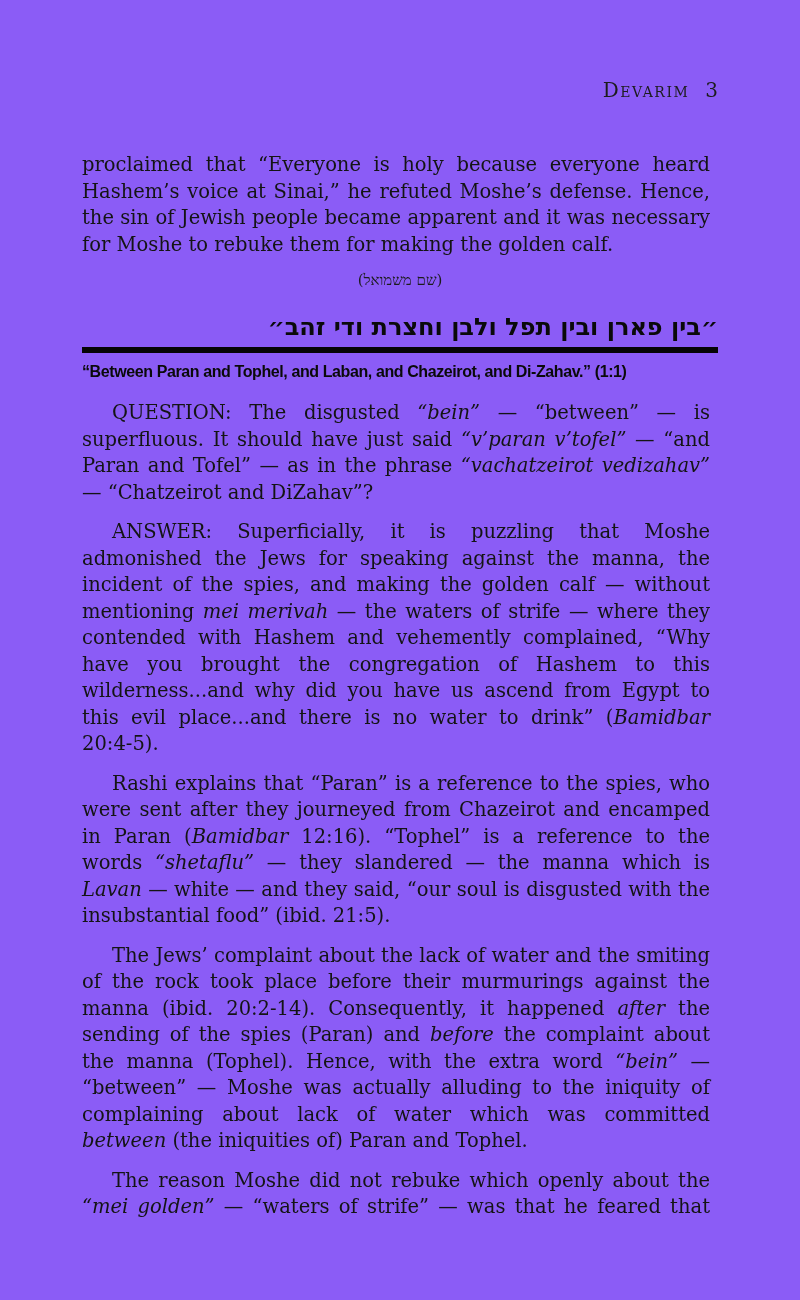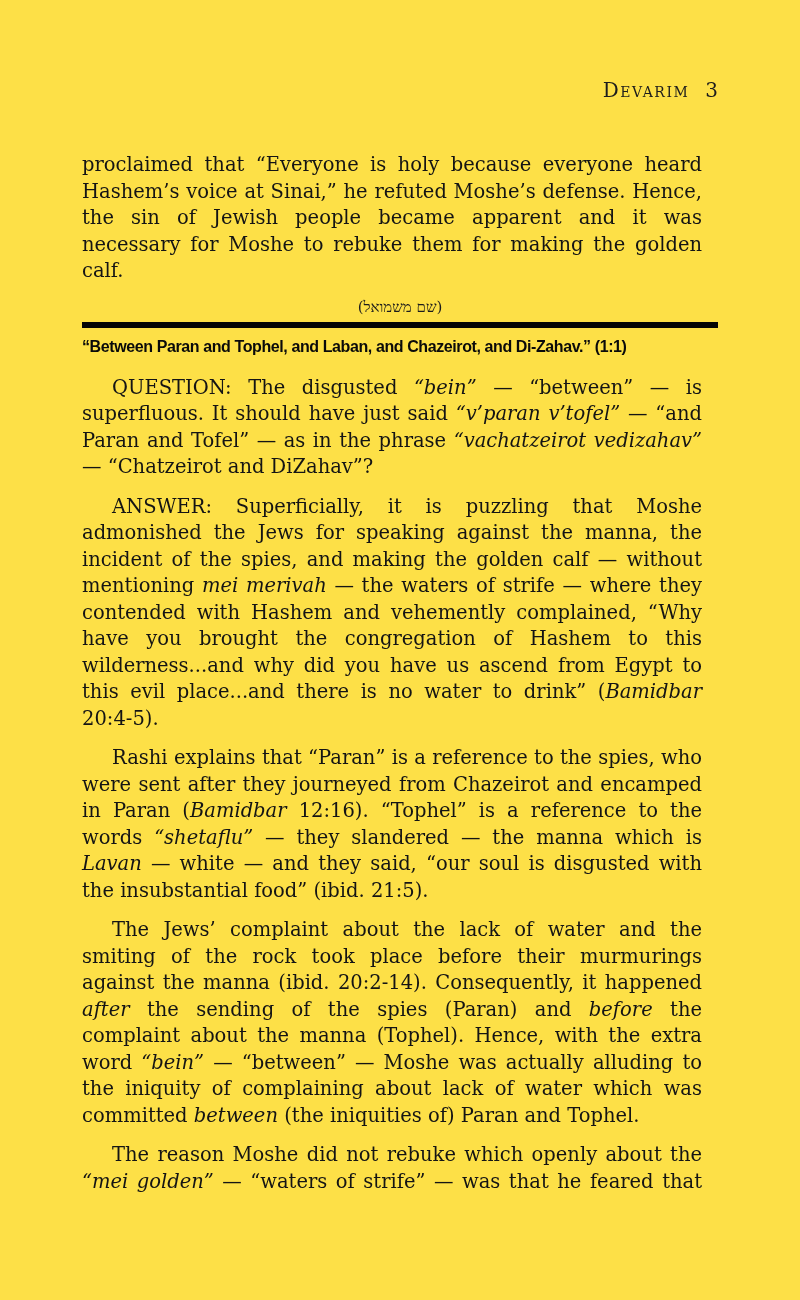--- a/index.html
+++ b/index.html
@@ -1,21 +1,21 @@
 <!DOCTYPE html>
 <html lang="en"><head>
 <meta charset="utf-8">
 <style>
   html, body { margin: 0; padding: 0; background: #e8e8e8; }
   .page {
     position: relative;
     width: 800px;
     height: 1300px;
     margin: 0 auto;
-    background: #fde047;
+    background: #8b5cf6;
     color: #141414;
     overflow: hidden;
     box-sizing: border-box;
   }
   .content {
     position: absolute;
     left: 82px;
     top: 0;
     width: 636px;
   }
@@ -33,21 +33,21 @@
     margin-left: 16px;
     font-variant: normal;
     letter-spacing: 0;
   }
   .body-text { margin-top: 50px; }
   .body-para {
     font-family: "DejaVu Serif", "Liberation Serif", serif;
     font-size: 19.5px;
     line-height: 26.5px;
     text-align: justify;
-    margin: 0 16px 13px 0;
+    margin: 0 8px 13px 0;
     color: #141414;
   }
   .body-para.indent { text-indent: 30px; }
   .body-para.cont { text-align-last: justify; }
   .body-para .it { font-style: italic; }
   .attribution {
     text-align: center;
     font-family: "DejaVu Serif", "Liberation Serif", serif;
     font-size: 15px;
     color: #1c1c1c;
@@ -91,20 +91,21 @@
     <div class="running-head">
       <span>Devarim</span><span class="pgnum">3</span>
     </div>
 
     <div class="body-text">
         <p class="body-para"><span>proclaimed that “Everyone is holy because everyone heard Hashem’s voice at Sinai,” he refuted Moshe’s defense. Hence, the sin of Jewish people became apparent and it was necessary for Moshe to rebuke them for making the golden calf.</span></p>
       </div>
 
     <div class="attribution" dir="rtl">(שם משמואל)</div>
 
+    <div class="hebrew-title">״בין פארן ובין תפל ולבן וחצרת ודי זהב״</div>
 
     <div class="section-rule"></div>
 
     <div class="english-title">“Between Paran and Tophel, and Laban, and Chazeirot, and Di-Zahav.” (1:1)</div>
 
     <div class="section-paras">
         <p class="body-para indent"><span>QUESTION: The disgusted </span><span class="it">“bein”</span><span> — “between” — is superfluous. It should have just said </span><span class="it">“v’paran v’tofel”</span><span> — “and Paran and Tofel” — as in the phrase </span><span class="it">“vachatzeirot vedizahav”</span><span> — “Chatzeirot and DiZahav”?</span></p>
         <p class="body-para indent"><span>ANSWER: Superficially, it is puzzling that Moshe admonished the Jews for speaking against the manna, the incident of the spies, and making the golden calf — without mentioning </span><span class="it">mei merivah</span><span> — the waters of strife — where they contended with Hashem and vehemently complained, “Why have you brought the congregation of Hashem to this wilderness...and why did you have us ascend from Egypt to this evil place...and there is no water to drink” (</span><span class="it">Bamidbar</span><span> 20:4-5).</span></p>
         <p class="body-para indent"><span>Rashi explains that “Paran” is a reference to the spies, who were sent after they journeyed from Chazeirot and encamped in Paran (</span><span class="it">Bamidbar</span><span> 12:16). “Tophel” is a reference to the words </span><span class="it">“shetaflu”</span><span> — they slandered — the manna which is </span><span class="it">Lavan</span><span> — white — and they said, “our soul is disgusted with the insubstantial food” (ibid. 21:5).</span></p>
         <p class="body-para indent"><span>The Jews’ complaint about the lack of water and the smiting of the rock took place before their murmurings against the manna (ibid. 20:2-14). Consequently, it happened </span><span class="it">after</span><span> the sending of the spies (Paran) and </span><span class="it">before</span><span> the complaint about the manna (Tophel). Hence, with the extra word </span><span class="it">“bein”</span><span> — “between” — Moshe was actually alluding to the iniquity of complaining about lack of water which was committed </span><span class="it">between</span><span> (the iniquities of) Paran and Tophel.</span></p>

